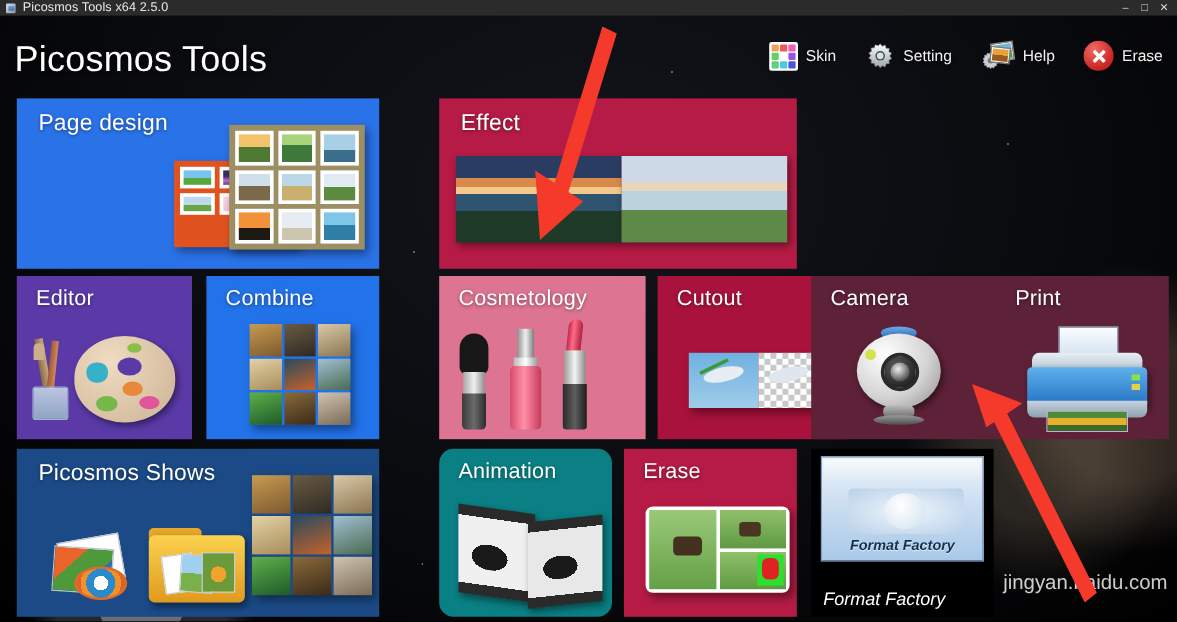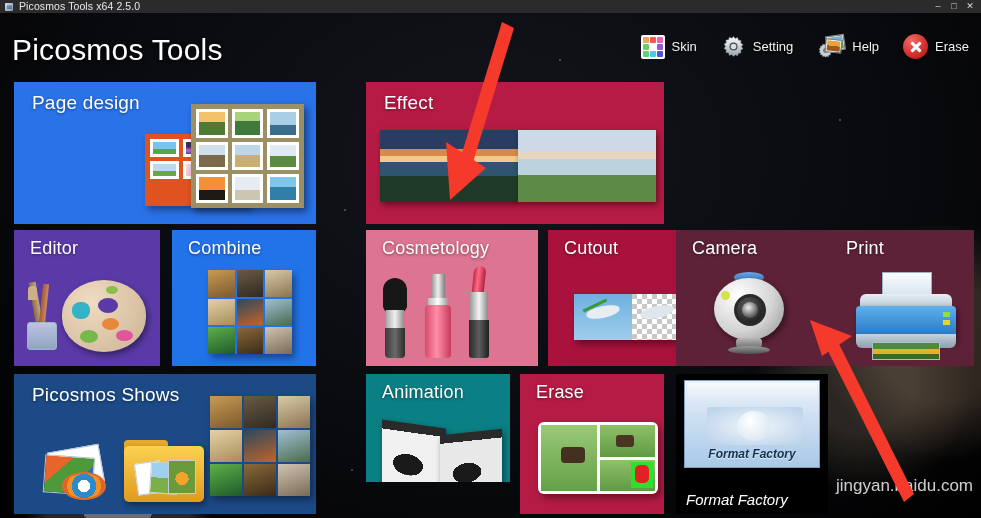--- a/index.html
+++ b/index.html
@@ -427,21 +427,21 @@
       <i style="background:linear-gradient(160deg,#d9c9a8,#8a7450)"></i>
       <i style="background:linear-gradient(160deg,#e3d2a8,#a88c58)"></i>
       <i style="background:linear-gradient(160deg,#2a4a5e,#c4622a)"></i>
       <i style="background:linear-gradient(160deg,#9fc0d2,#4a6a50)"></i>
       <i style="background:linear-gradient(160deg,#5fb04a,#1e5a2a)"></i>
       <i style="background:linear-gradient(160deg,#8a6a3a,#3a2a18)"></i>
       <i style="background:linear-gradient(160deg,#cfc4b2,#7a6a56)"></i>
     </div>
   </div>
 
-  <div class="tile small" style="left:366px;top:374px;width:144px;height:108px;background:#0a7f84;">
+  <div class="tile small" style="left:366px;top:374px;width:144px;height:140px;background:#0a7f84;border-radius:12px;">
     <div class="tile-title">Animation</div>
     <div style="position:absolute;left:16px;top:46px;width:120px;height:84px;">
       <span style="position:absolute;left:0;top:4px;width:64px;height:74px;
             background:linear-gradient(180deg,#2a2a2a 0 12%,#f0f0f0 12% 88%,#2a2a2a 88%);
             transform:skewY(8deg);box-shadow:2px 3px 6px rgba(0,0,0,.45);">
         <i style="position:absolute;left:4px;top:26px;width:44px;height:26px;
            background:radial-gradient(ellipse at 50% 60%,#1a1a1a 0 48%,transparent 48%);"></i>
       </span>
       <span style="position:absolute;left:58px;top:12px;width:62px;height:72px;
             background:linear-gradient(180deg,#2a2a2a 0 12%,#e8e8e8 12% 88%,#2a2a2a 88%);

